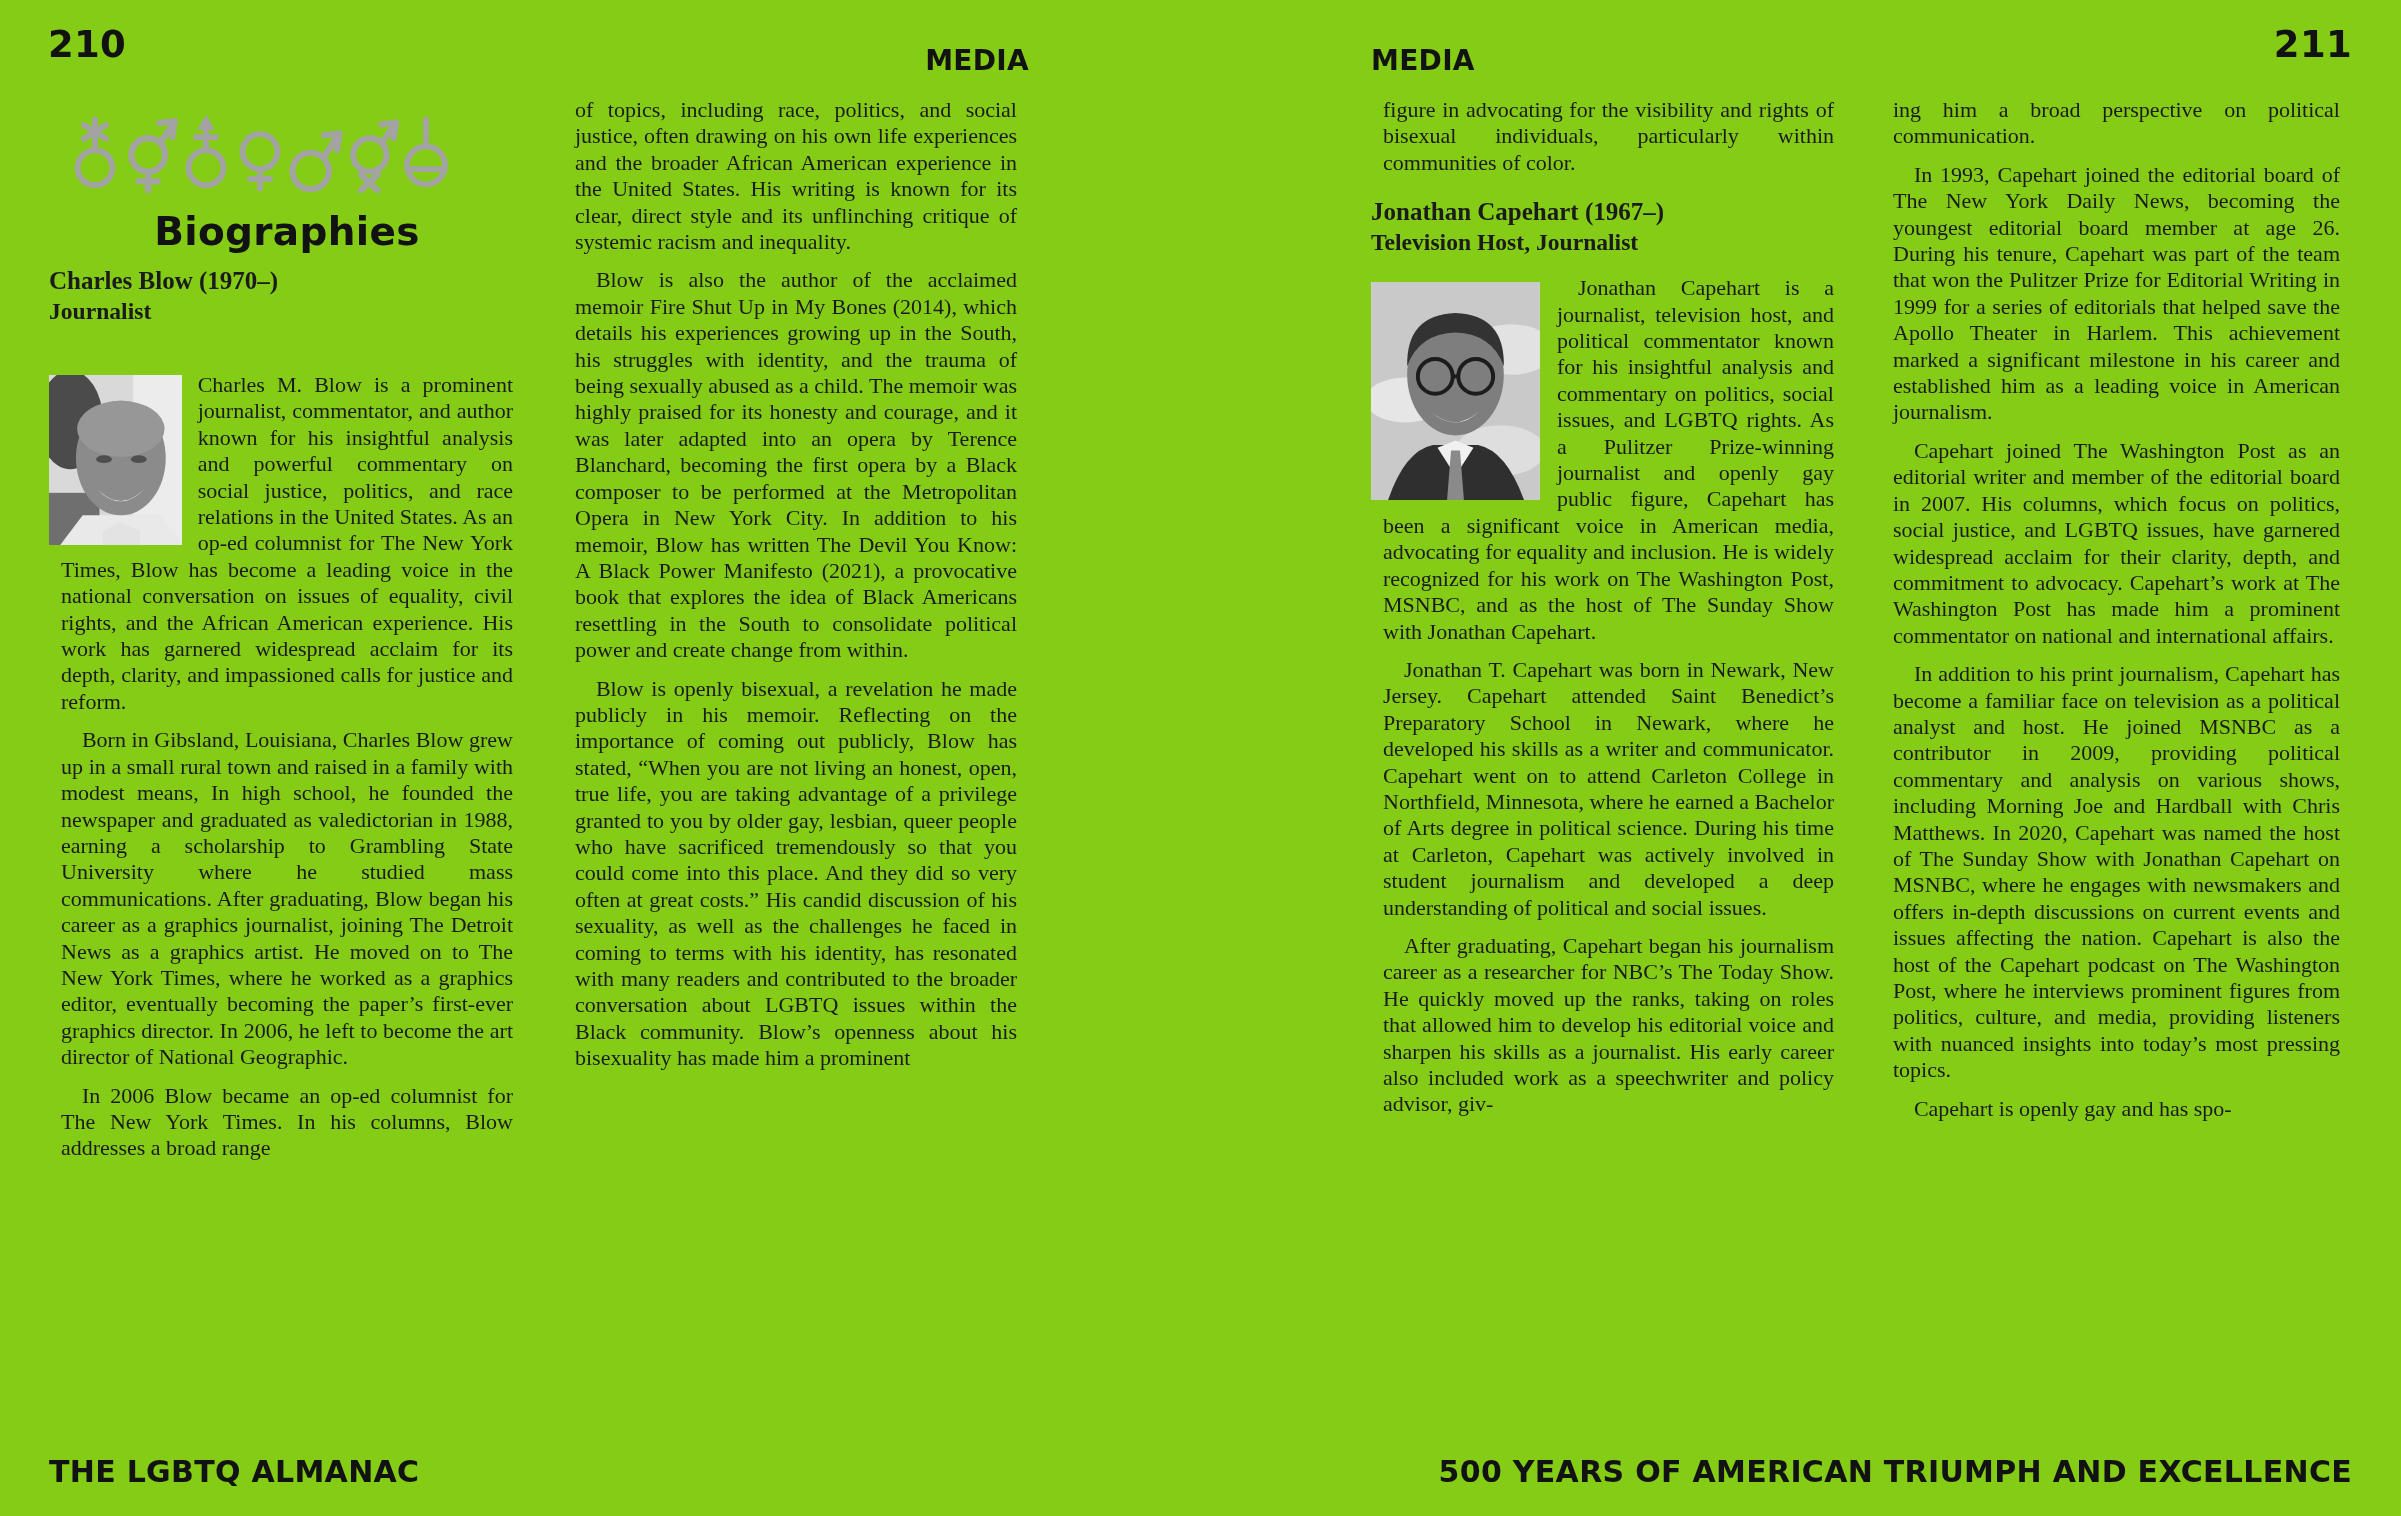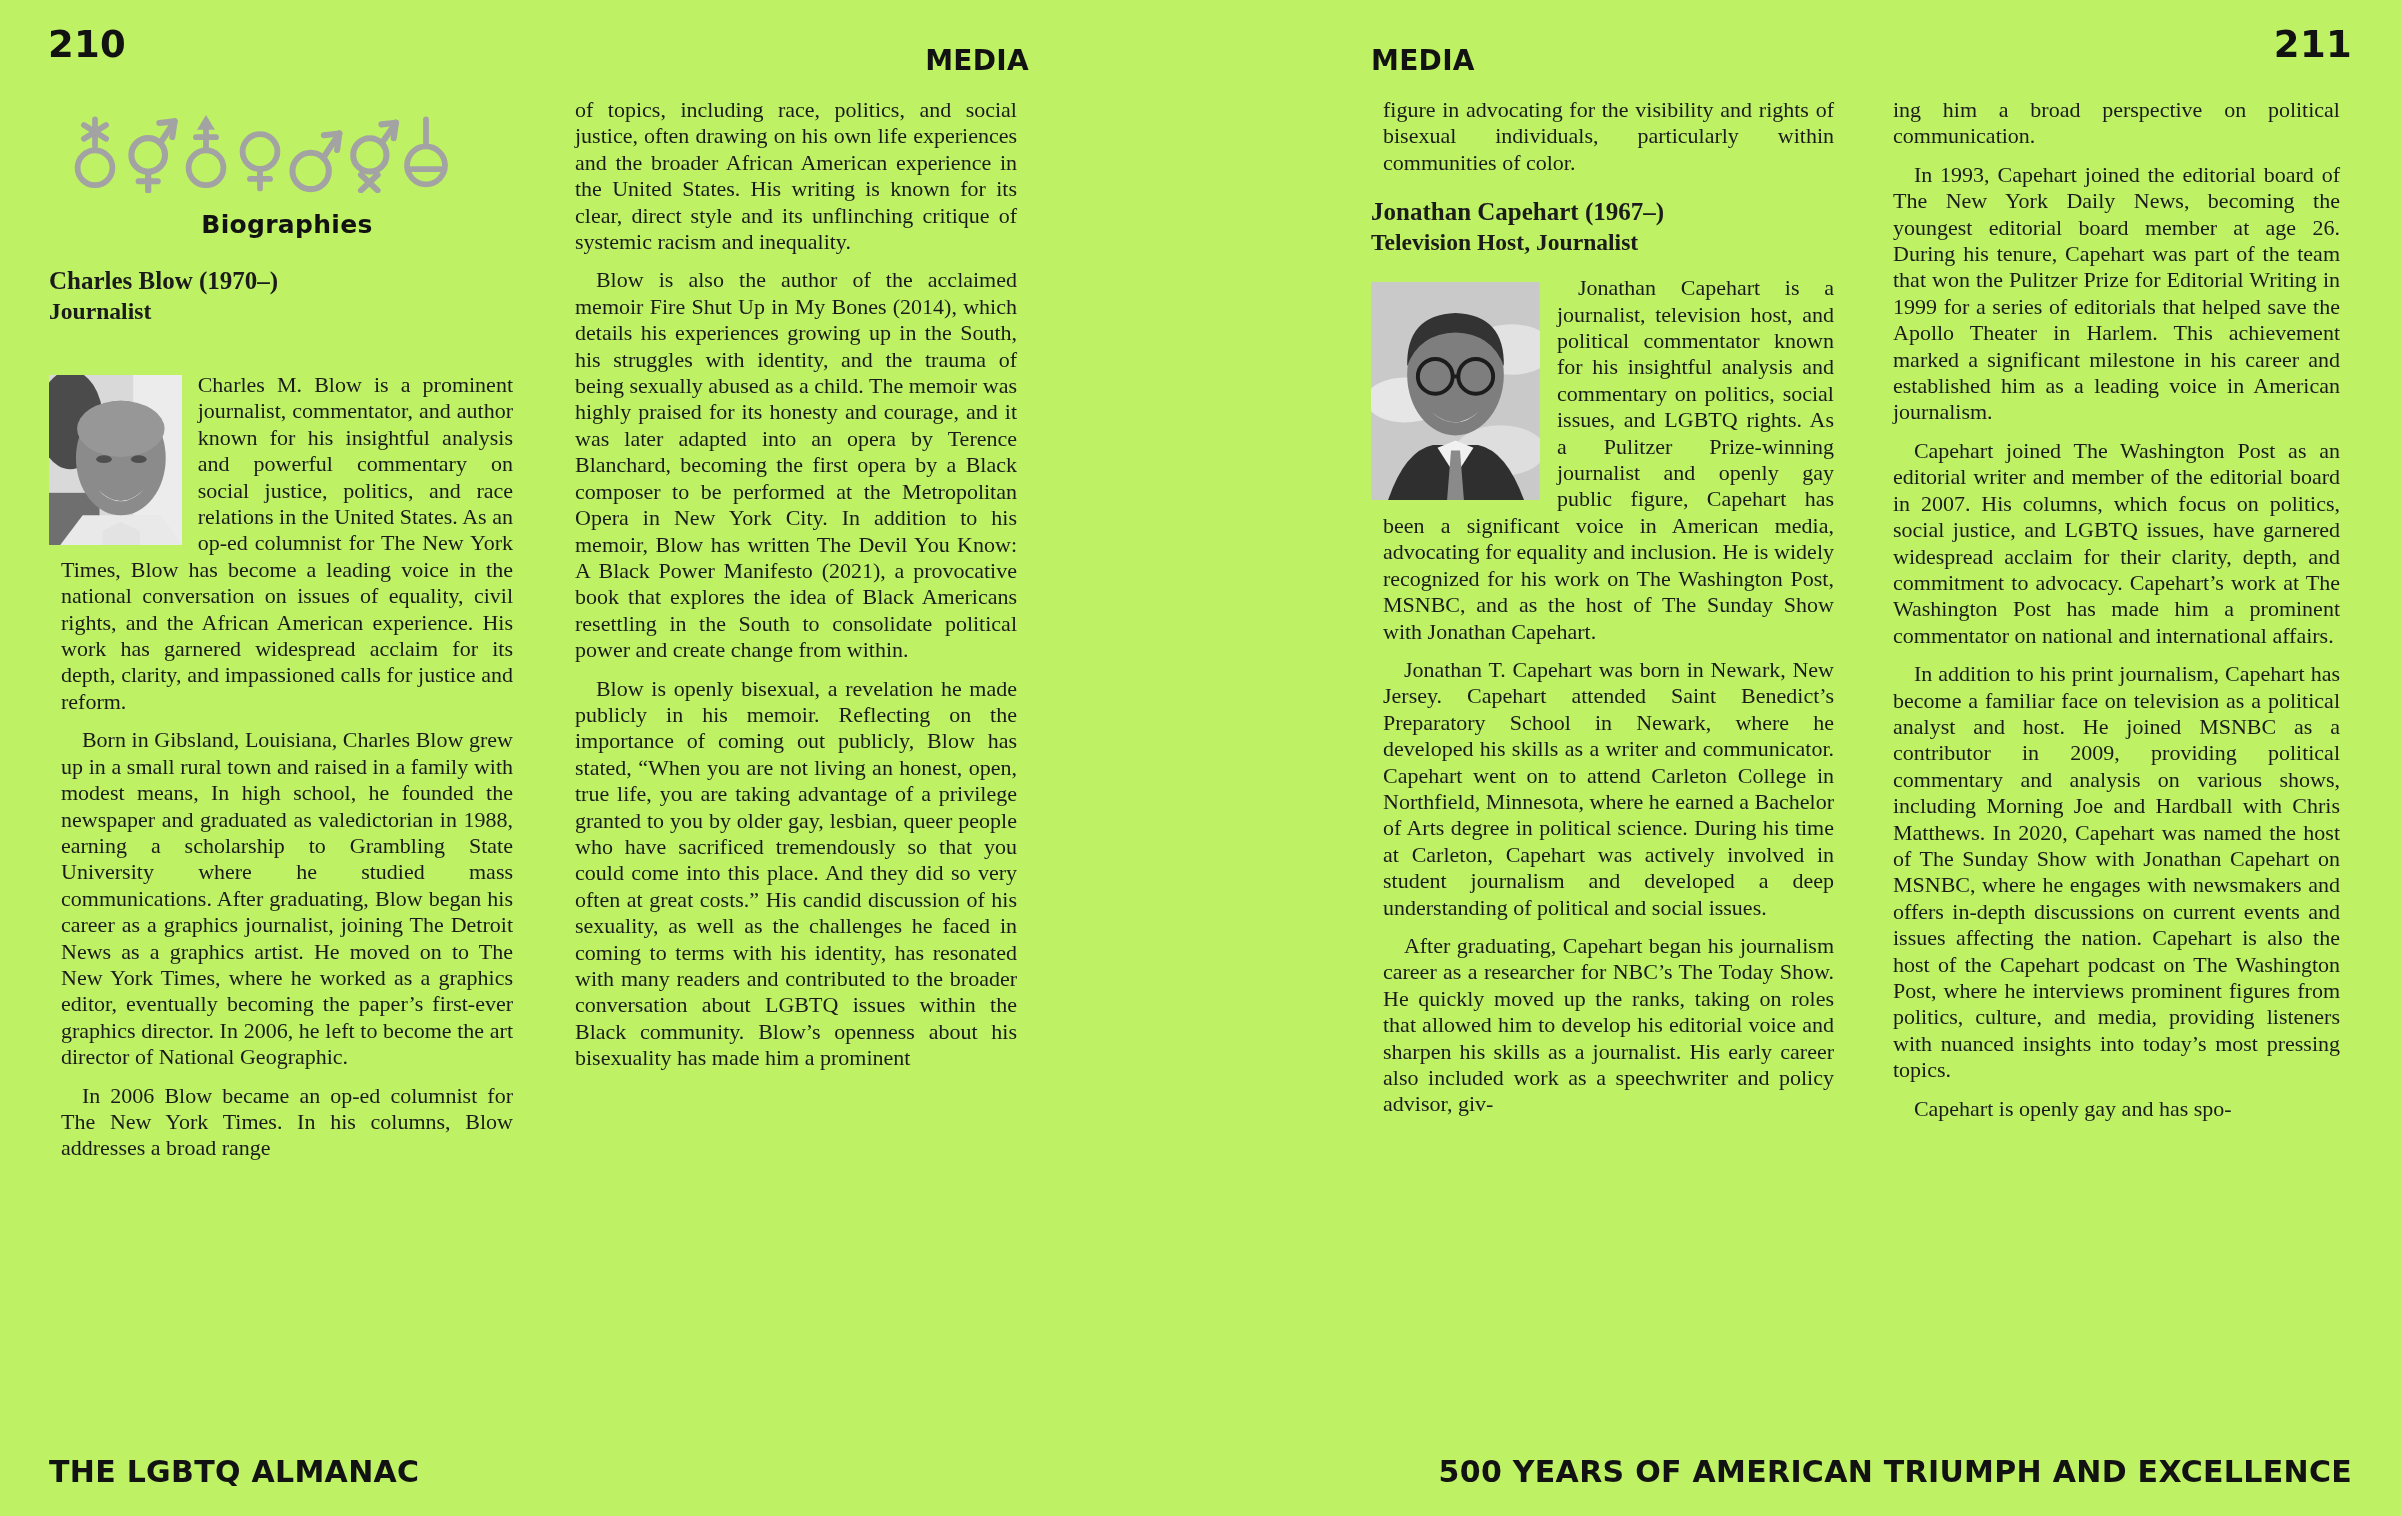--- a/index.html
+++ b/index.html
@@ -1,24 +1,24 @@
 <!DOCTYPE html>
 <html style="font-size:9px"><head>
 <meta charset="utf-8">
 <style>
   html,body{margin:0;padding:0;background:#e8e8e8;}
-  #spread{position:relative;width:2401px;height:1517px;background:#bef264;overflow:hidden;
+  #spread{position:relative;width:2401px;height:1517px;background:#84cc16;overflow:hidden;
           font-family:"Liberation Serif",serif;color:#1b1b1b;}
   .page{position:absolute;top:0;height:1517px;width:1200px;}
   #page-left{left:0;}
   #page-right{left:1201px;}
   .display{font-family:"DejaVu Sans",sans-serif;font-weight:900;color:#121212;letter-spacing:0.3px;}
   .pagenum{position:absolute;top:26px;font-size:37px;line-height:1;}
   .runhead{position:absolute;top:47px;font-size:28px;line-height:1;}
-  .section-title{position:absolute;left:49px;width:476px;top:212px;text-align:center;font-size:25px;line-height:1;}
+  .section-title{position:absolute;left:49px;width:476px;top:212px;text-align:center;font-size:39px;line-height:1;}
   .art-head{position:absolute;left:49px;top:265px;font-weight:bold;font-size:25px;line-height:31px;}
   .art-head .t2{font-size:23.6px;font-family:Liberation Serif, serif;}
   .col{position:absolute;font-size:22px;line-height:26.4px;text-align:justify;overflow:hidden;hyphens:none;}
   .col p{margin:12px;padding:0;}
   .col p.ind{text-indent:0.95em;}
   .inline-head{font-weight:bold;font-size:25px;line-height:31px;text-align:left;margin:20px 0 17px 0;font-family:Liberation Serif, serif;}
   .inline-head .t2{font-size:23.6px;}
   .photo{float:left;background:#d6d6d6;overflow:hidden;}
   .photo svg{display:block;}
   #photo-blow{width:133px;height:170px;margin:14.6px 15.7px 6.7px 0;}

